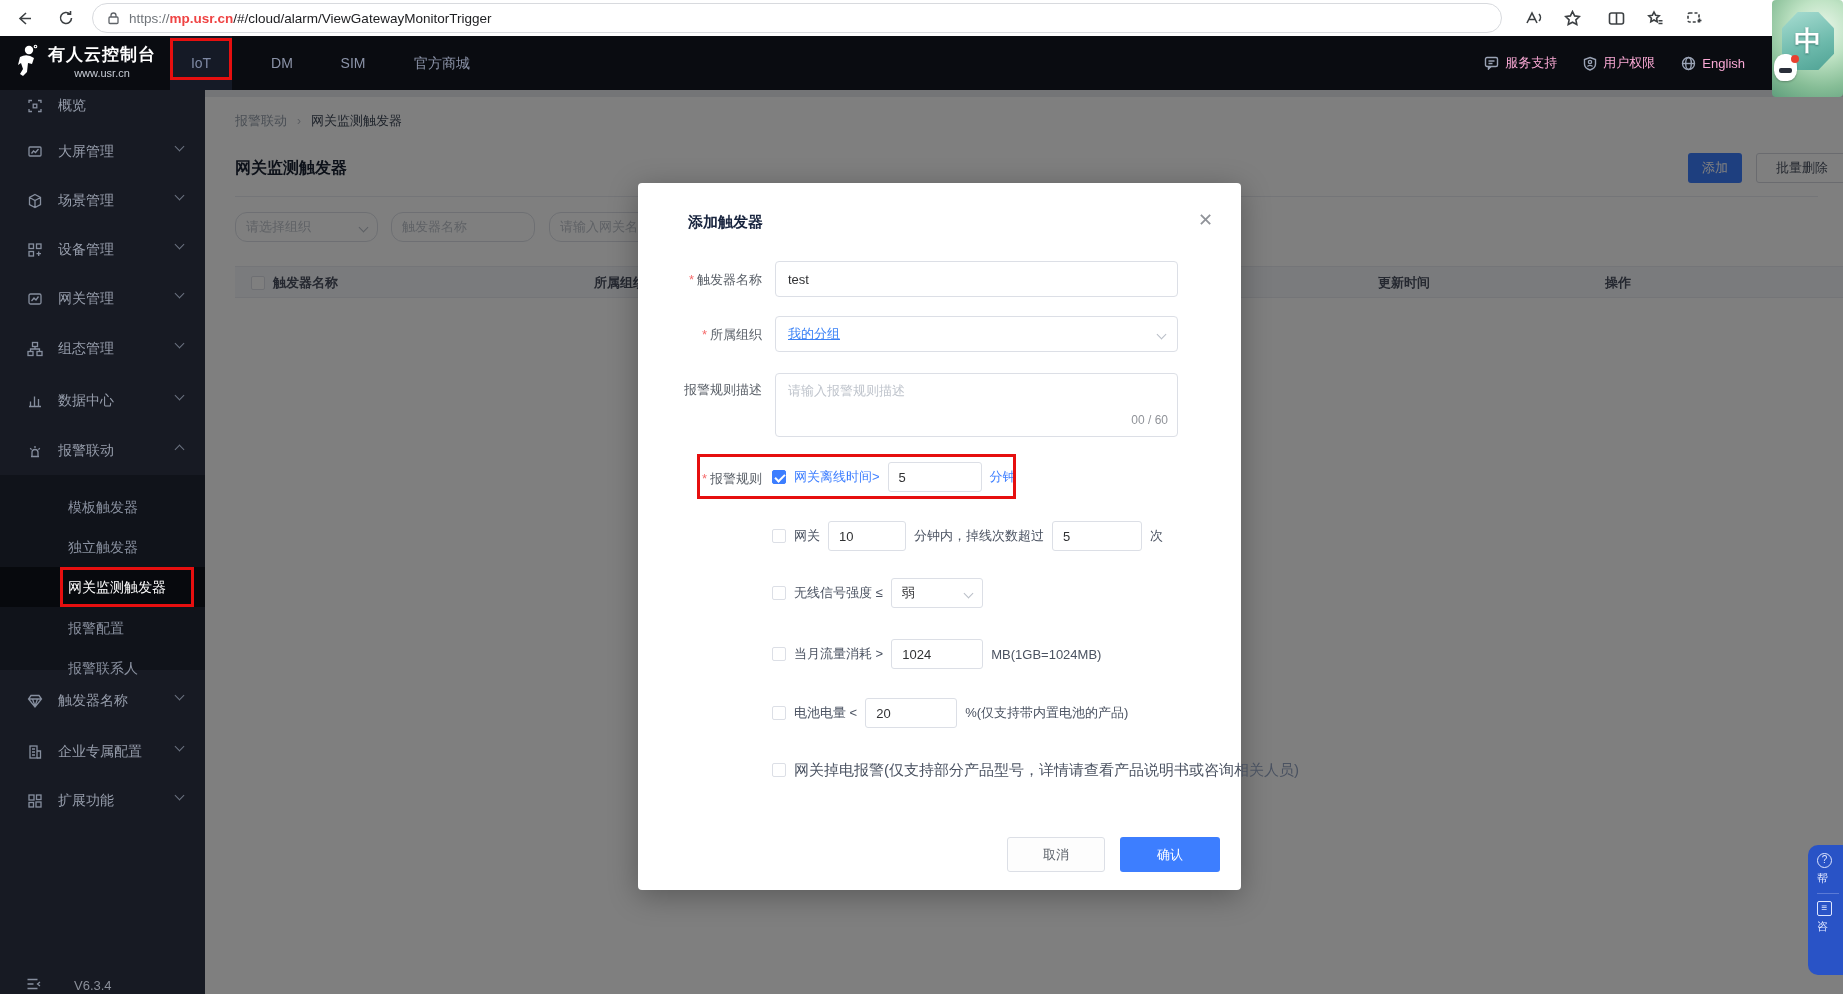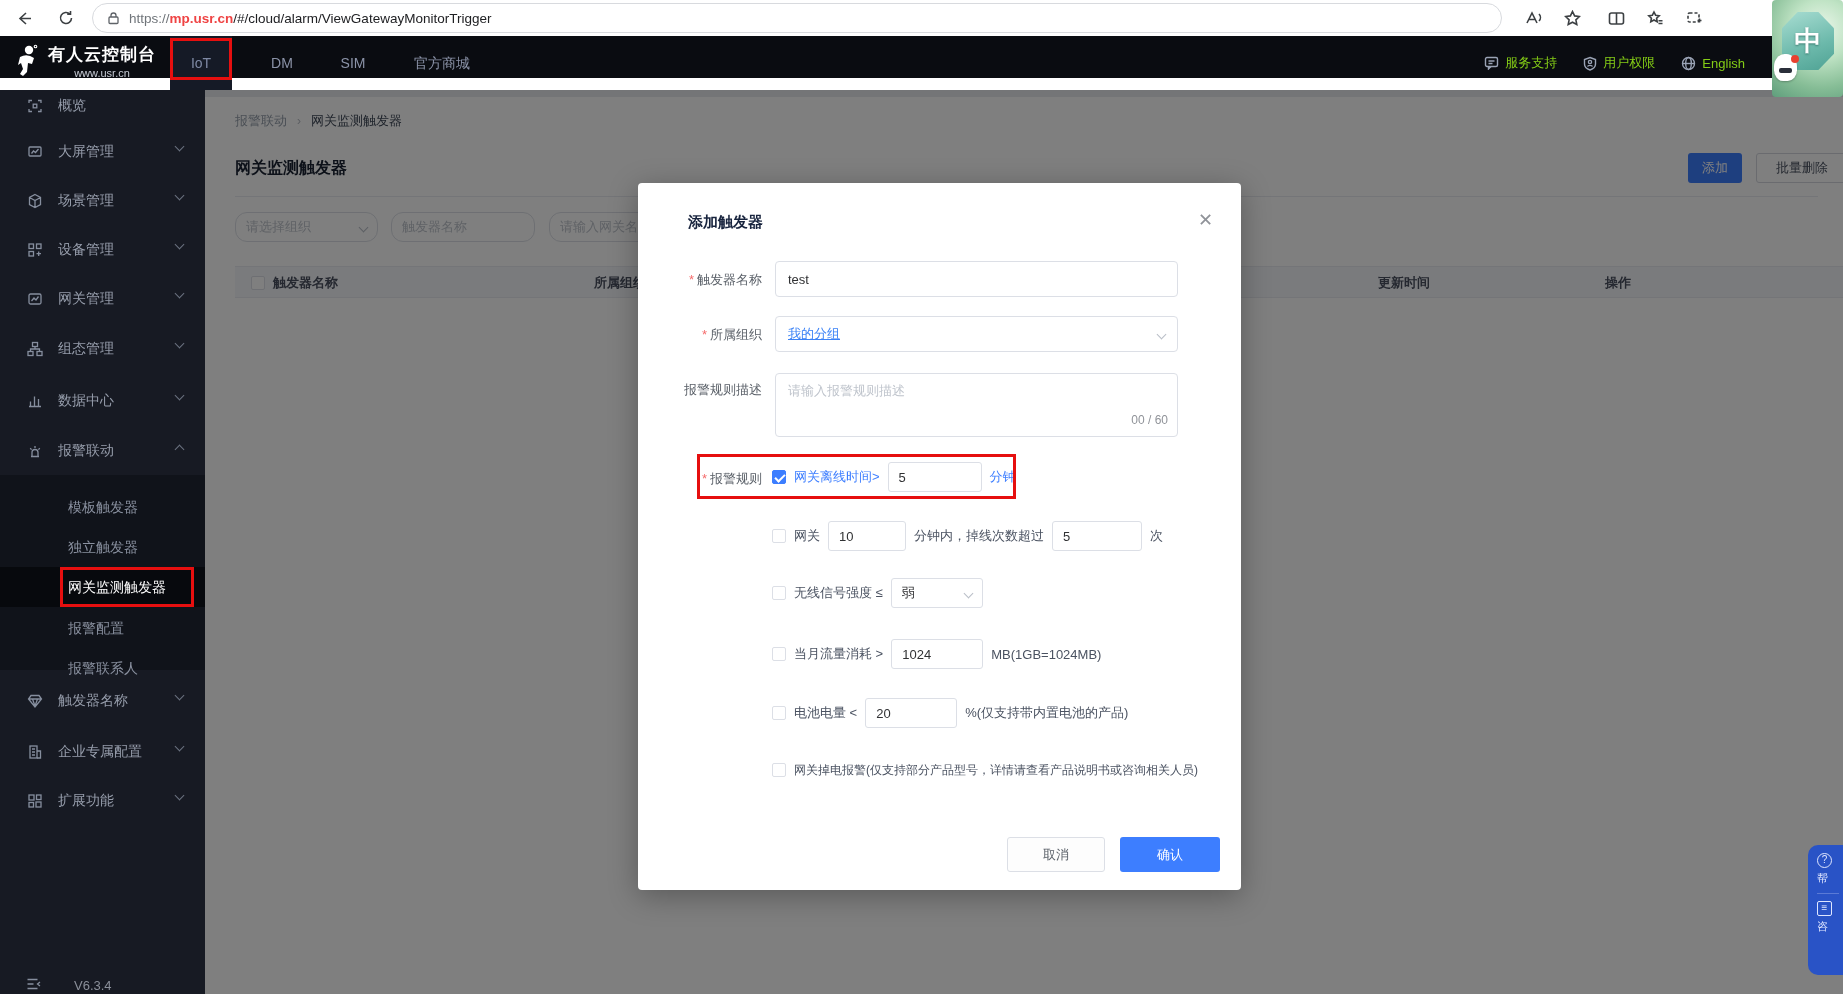--- a/index.html
+++ b/index.html
@@ -9,32 +9,32 @@
   
   .browser-bar { position:absolute; left:0; top:0; width:100%; height:36px; background:#fff; z-index:3; }
   .b-icon { position:absolute; top:6px; width:24px; height:24px; display:flex; align-items:center; justify-content:center; color:#3c4043; }
   .b-icon svg { stroke:#3c4043; fill:none; stroke-width:1.6; }
   .url-pill { position:absolute; left:92px; top:3px; width:1410px; height:30px; border:1px solid #d8dade; border-radius:15px; display:flex; align-items:center; padding:0 14px; gap:9px; background:#fff; }
   .url-text { font-size:13.5px; color:#202124; white-space:nowrap; }
   .url-text .scheme { color:#70757a; }
   .url-text .domain { font-weight:bold; color:#ef4444; }
 
   
-  .navbar { position:absolute; left:0; top:36px; width:100%; height:42px; background:#0a0c11; z-index:3; }
+  .navbar { position:absolute; left:0; top:36px; width:100%; height:54px; background:#0a0c11; z-index:3; }
   .logo { position:absolute; left:14px; top:7px; display:flex; align-items:flex-start; gap:8px; }
   .logo-text { display:flex; flex-direction:column; align-items:center; }
   .logo-title { color:#fff; font-size:17px; font-weight:bold; letter-spacing:1px; line-height:24px; }
   .logo-sub { color:#c8cdd6; font-size:11px; line-height:13px; }
   .tab { position:absolute; top:0; height:54px; line-height:54px; text-align:center; color:#8b93a8; font-size:14px; cursor:pointer; }
   .tab-iot { left:170px; width:62px; background:#151a26; color:#7f8aa5; }
   .tab-dm { left:262px; width:40px; }
   .tab-sim { left:330px; width:46px; }
   .tab-mall { left:404px; width:76px; }
   .nav-right { position:absolute; right:98px; top:0; height:54px; display:flex; align-items:center; gap:26px; }
-  .nav-right .nr-item { display:flex; align-items:center; gap:6px; color:#84cc16; font-size:13px; cursor:pointer;justify-content:center; }
+  .nav-right .nr-item { display:flex; align-items:center; gap:6px; color:#f9a8d4; font-size:13px; cursor:pointer;justify-content:center; }
   .nav-right svg { stroke:#9aa3b5; fill:none; stroke-width:1.4; }
 
   
   .sidebar { position:absolute; left:0; top:90px; width:205px; height:904px; background:#171a23; z-index:3; }
   .s-item { position:absolute; left:0; width:205px; height:40px; display:flex; align-items:flex-start; color:#969dab; font-size:14px; cursor:pointer; }
   .s-item .s-ic { margin-left:26px; width:17px; height:17px; display:flex; align-items:center; justify-content:center; }
   .s-item .s-ic svg { stroke:#868e9e; fill:none; stroke-width:1.3; }
   .s-item .s-label { margin-left:15px; }
   .chev { position:absolute; right:22px; width:7px; height:7px; border-right:1.5px solid #6b7280; border-bottom:1.5px solid #6b7280; transform:rotate(45deg); }
   .chev.up { transform:rotate(225deg); margin-top:4px; }
@@ -422,21 +422,21 @@
       <span>MB(1GB=1024MB)</span>
     </div>
 
     <div class="rule-row" style="top:515px">
       <span class="cb"></span>
       <span>电池电量 &lt;</span>
       <input class="ri" value="20" style="">
       <span>%(仅支持带内置电池的产品)</span>
     </div>
 
-    <div class="rule-row" style="top:572px;font-size:12px">
+    <div class="rule-row" style="top:572px;font-size:15px">
       <span class="cb"></span>
       <span>网关掉电报警(仅支持部分产品型号，详情请查看产品说明书或咨询相关人员)</span>
     </div>
 
     <button class="btn-cancel">取消</button>
     <button class="btn-confirm">确认</button>
   </div>
 
   <div class="redbox rb-iot"></div>
   <div class="redbox rb-sidebar"></div>

